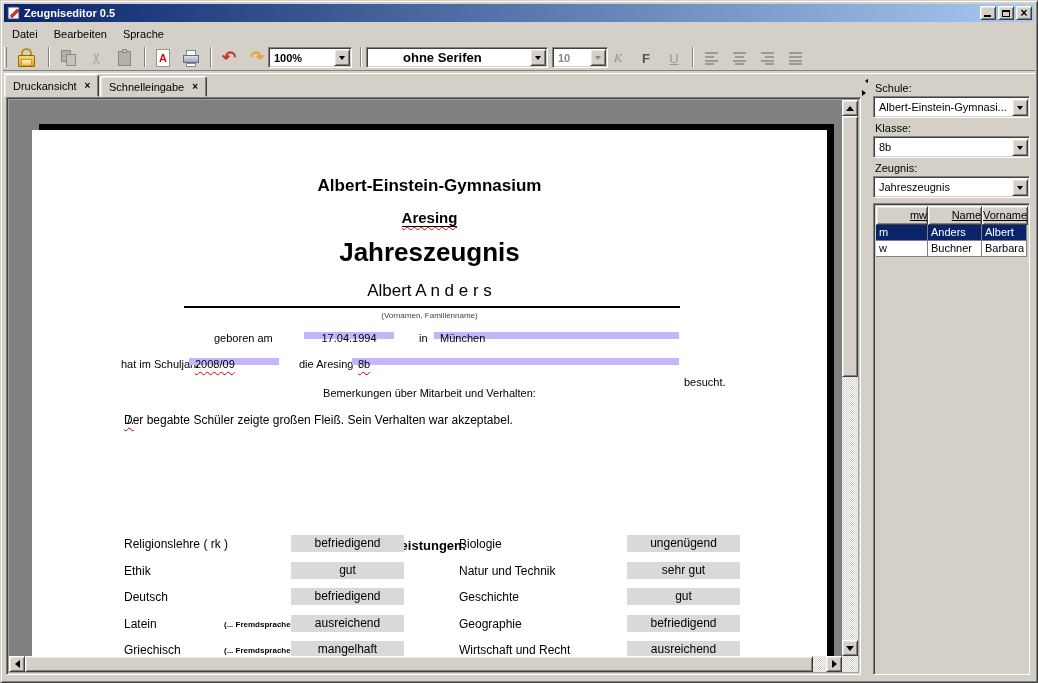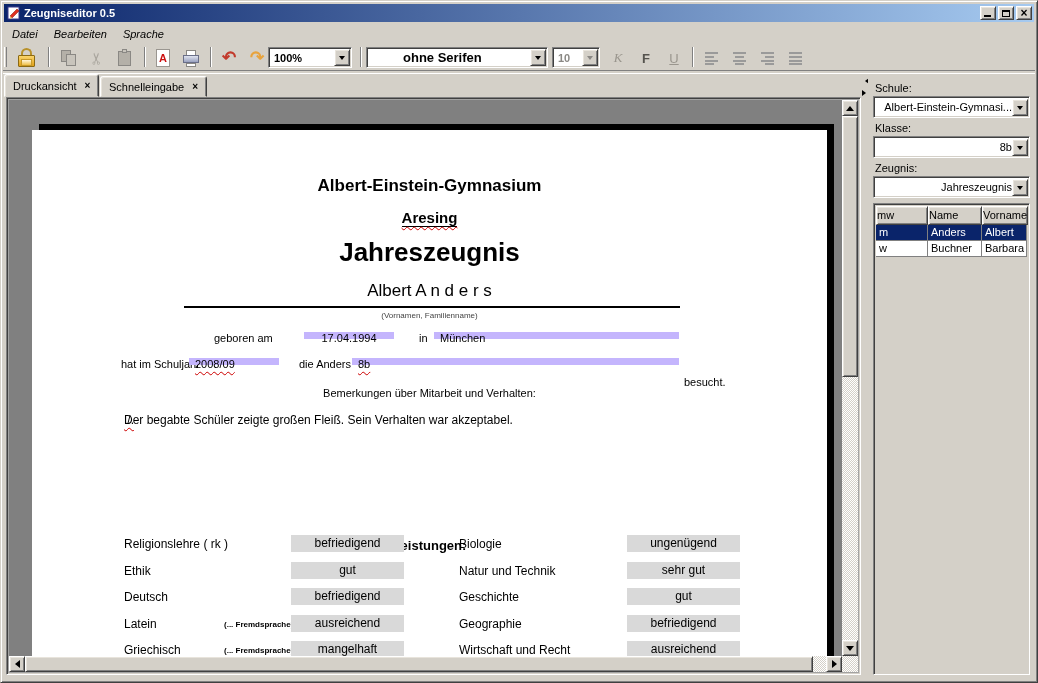--- a/index.html
+++ b/index.html
@@ -21,21 +21,21 @@
   .app-icon { width:14px; height:14px; margin:0 3px 0 1px; position:relative; flex:none; }
   .title-text { color:#fff; font-weight:bold; font-size:11px; flex:1; white-space:nowrap; }
   .winbtn { width:16px; height:14px; margin-left:2px; flex:none; position:relative;
     display:flex; align-items:center; justify-content:center; cursor:default; }
   .glyph-min { position:absolute; left:3px; bottom:2px; width:7px; height:2px; background:#000; }
   .glyph-max { width:8px; height:7px; border:1px solid #000; border-top:2px solid #000; }
   .glyph-close { font-weight:bold; font-size:12px; line-height:10px; }
 
   
   .menubar { position:absolute; left:3px; top:23px; height:19px; display:flex; align-items:center; }
-  .menu-item { padding:2px 8px;font-style:italic; }
+  .menu-item { padding:2px 8px; }
 
   
   .toolbar { position:absolute; left:3px; right:3px; top:43px; height:28px; }
   .toolbar:after { content:""; position:absolute; left:-1px; right:-1px; bottom:-2px; height:2px;
     border-top:1px solid #808080; border-bottom:1px solid #fff; }
   .tb { position:absolute; top:2px; height:24px; display:flex; align-items:center; justify-content:center; }
   .tb-sep { position:absolute; top:3px; width:2px; height:20px; border-left:1px solid #808080; border-right:1px solid #fff; }
   .grip { position:absolute; left:0; top:3px; width:3px; height:20px; border-left:1px solid #fff; border-right:1px solid #808080; }
 
   .lock-shackle { position:absolute; top:2px; left:7px; width:11px; height:9px;
@@ -108,29 +108,29 @@
 
   
   .splitter { position:absolute; left:857px; top:0; width:7px; bottom:0; background:#d4d0c8; }
   .split-tri-l { position:absolute; left:1px; top:4px; width:0; height:0; border:3px solid transparent; border-right:4px solid #000; }
   .split-tri-r { position:absolute; left:1px; top:16px; width:0; height:0; border:3px solid transparent; border-left:4px solid #000; }
 
   
   .right-panel { position:absolute; left:864px; right:0; top:0; bottom:0; background:#d4d0c8; padding:0; }
   .rp-label { position:absolute; left:7px; }
   .rp-combo { position:absolute; left:5px; right:4px; height:22px; background:#fff; border:1px solid; border-color:#808080 #fff #fff #808080;
-    box-shadow: inset 1px 1px 0 #404040, inset -1px -1px 0 #d4d0c8; display:flex; align-items:center;text-align:right; }
+    box-shadow: inset 1px 1px 0 #404040, inset -1px -1px 0 #d4d0c8; display:flex; align-items:center; }
 
   .students { position:absolute; left:5px; right:4px; top:129px; bottom:3px; background:#d4d0c8;
     border:1px solid; border-color:#808080 #fff #fff #808080; box-shadow: inset 1px 1px 0 #404040; }
   .st-grid { position:absolute; left:2px; top:2px; right:2px; }
   .st-row { display:flex; height:16px; }
   .st-hrow { display:flex; height:19px; }
   .st-h { background:#d4d0c8; border:1px solid; border-color:#fff #404040 #404040 #fff;
-    box-shadow: inset 1px 1px 0 #e8e4dc, inset -1px -1px 0 #808080; text-align:left; line-height:17px; }
+    box-shadow: inset 1px 1px 0 #e8e4dc, inset -1px -1px 0 #808080; text-align:right; line-height:17px;text-decoration:underline; }
   .st-c { background:#fff; border-right:1px solid #808080; border-bottom:1px solid #808080; padding:1px 0 0 3px; white-space:nowrap; overflow:hidden; }
   .c1 { width:52px; flex:none; } .c2 { width:54px; flex:none; } .c3 { flex:1; }
   .st-row.selected .st-c { background:#0a246a; color:#fff; }
 
   
   .page * { position:absolute; white-space:nowrap; }
   .ctr { left:0; width:100%; text-align:center; }
   .doc-school { top:46px; font-size:17px; font-weight:bold; }
   .doc-city-wrap { top:79px; }
   .u-black { position:static; border-bottom:1px solid #000; }
@@ -253,21 +253,21 @@
         </span>
     </span>
     <span class="tb-sep" style="left:356px;"></span>
 
     <span class="combo" style="left:362px;width:182px;">
       <span class="combo-text" style="font-size:13px;padding-left:36px;">ohne Serifen</span>
       <span class="combo-btn raised">
           <span class="tri-down"></span>
         </span>
     </span>
-    <span class="combo" style="left:548px;width:48px;justify-content:center;">
+    <span class="combo" style="left:548px;width:56px;justify-content:center;">
       <span class="combo-text disabled-text">10</span>
       <span class="combo-btn raised">
           <span class="tri-down" style="border-top-color:#8a8884;"></span>
         </span>
     </span>
 
     <span class="tb stylebtn" style="left:602px;">
         <span class="k">K</span>
       </span>
     <span class="tb stylebtn" style="left:630px;">
@@ -347,21 +347,21 @@
             <div class="doc-rule"></div>
             <div class="ctr doc-caption">(Vornamen, Familienname)</div>
 
             <span class="frow lbl-born">geboren am</span>
             <span class="frow fld fld-date">17.04.1994</span>
             <span class="frow lbl-in">in</span>
             <span class="frow fld fld-place">München</span>
 
             <span class="frow lbl-year">hat im Schuljahr</span>
             <span class="frow fld fld-year"><span class="wavy-red">2008/09</span></span>
-            <span class="frow lbl-class">die Anders</span>
+            <span class="frow lbl-class">die Aresing</span>
             <span class="frow fld fld-class"><span class="wavy-red">8b</span></span>
             <span class="frow lbl-visited">besucht.</span>
 
             <div class="ctr doc-remarks-h">Bemerkungen über Mitarbeit und Verhalten:</div>
             <div class="doc-remarks"><span>Der begabte Schüler zeigte großen Fleiß. Sein Verhalten war akzeptabel.</span> <span class="wavy-red">./.</span></div>
 
             <div class="ctr doc-grades-h">Leistungen:</div>
 
             <div class="grow g0">
               <span class="gsub-l">Religionslehre ( rk )</span>

